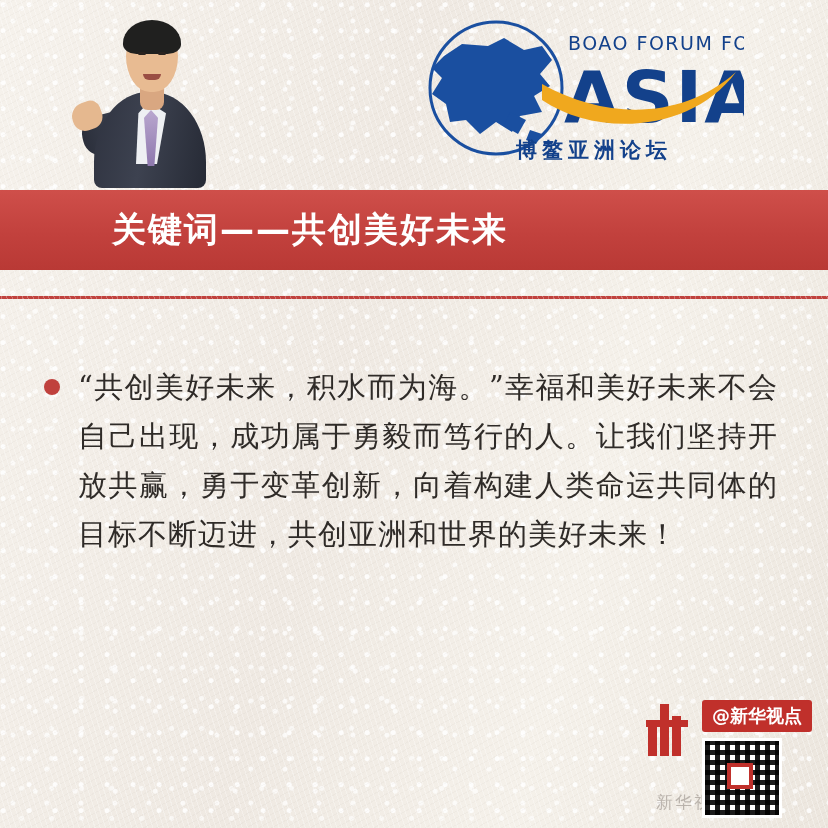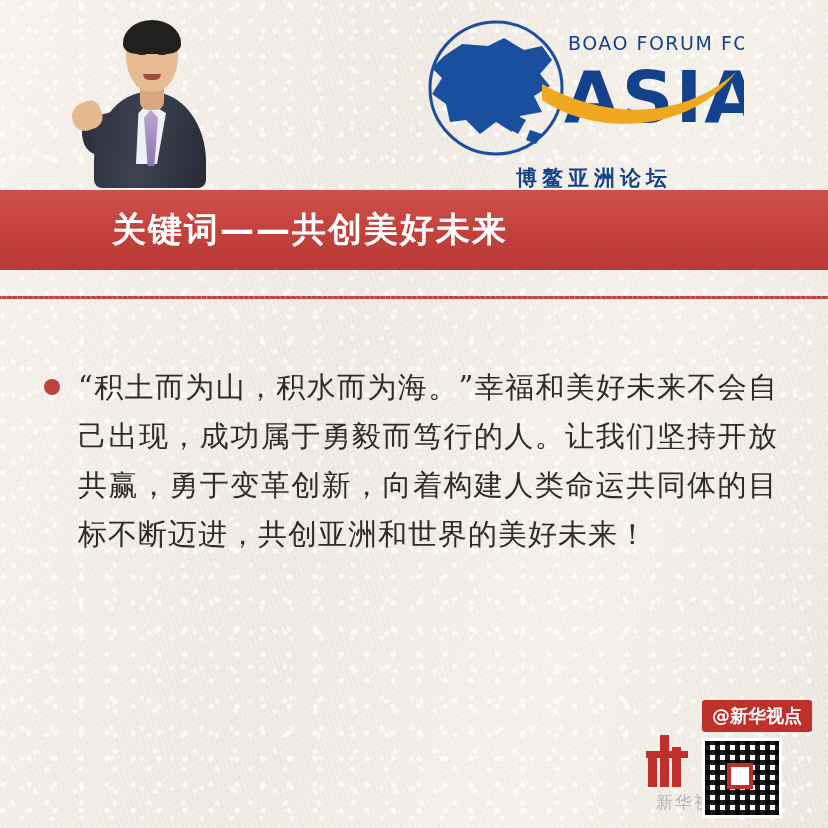--- a/index.html
+++ b/index.html
@@ -146,21 +146,21 @@
     position: absolute;
     left: 392px;
     top: 16px;
     width: 352px;
     height: 160px;
   }
   .logo svg { display: block; }
   .logo .cn-name {
     position: absolute;
     left: 124px;
-    top: 148px;
+    top: 120px;
     font-family: "DejaVu Sans", sans-serif;
     font-size: 21px;
     letter-spacing: 5px;
     font-weight: 700;
     color: #13418b;
     white-space: nowrap;
   }
 
   
   .title-band {
@@ -209,21 +209,21 @@
     letter-spacing: 1px;
     max-width: 700px;
   }
 
   
   .footer {
     position: absolute;
     right: 16px;
     bottom: 10px;
     display: flex;
-    align-items: center;
+    align-items: flex-start;
     gap: 10px;
   }
   .xh-mark {
     position: relative;
     width: 46px;
     height: 56px;
   }
   .xh-mark .bar {
     position: absolute;
     bottom: 0;
@@ -327,21 +327,21 @@
     </div>
   </div>
 
   <div class="title-band">
     <div class="title">关键词——共创美好未来</div>
   </div>
   <div class="rule"></div>
 
   <div class="body-area">
     <div class="bullet"></div>
-    <div class="paragraph">“积土而为山，积水而为海。”幸福和美好未来不会自己出现，成功属于勇毅而笃行的人。让我们坚持开放共赢，勇于变革创新，向着构建人类命运共同体的目标不断迈进，共创亚洲和世界的美好未来！</div>
+    <div class="paragraph">“共创美好未来，积水而为海。”幸福和美好未来不会自己出现，成功属于勇毅而笃行的人。让我们坚持开放共赢，勇于变革创新，向着构建人类命运共同体的目标不断迈进，共创亚洲和世界的美好未来！</div>
   </div>
 
   <div class="wm">新华视点</div>
 
   <div class="footer">
     <div class="xh-mark">
       <div class="bar b1"></div>
       <div class="bar b2"></div>
       <div class="bar b3"></div>
       <div class="cross"></div>

